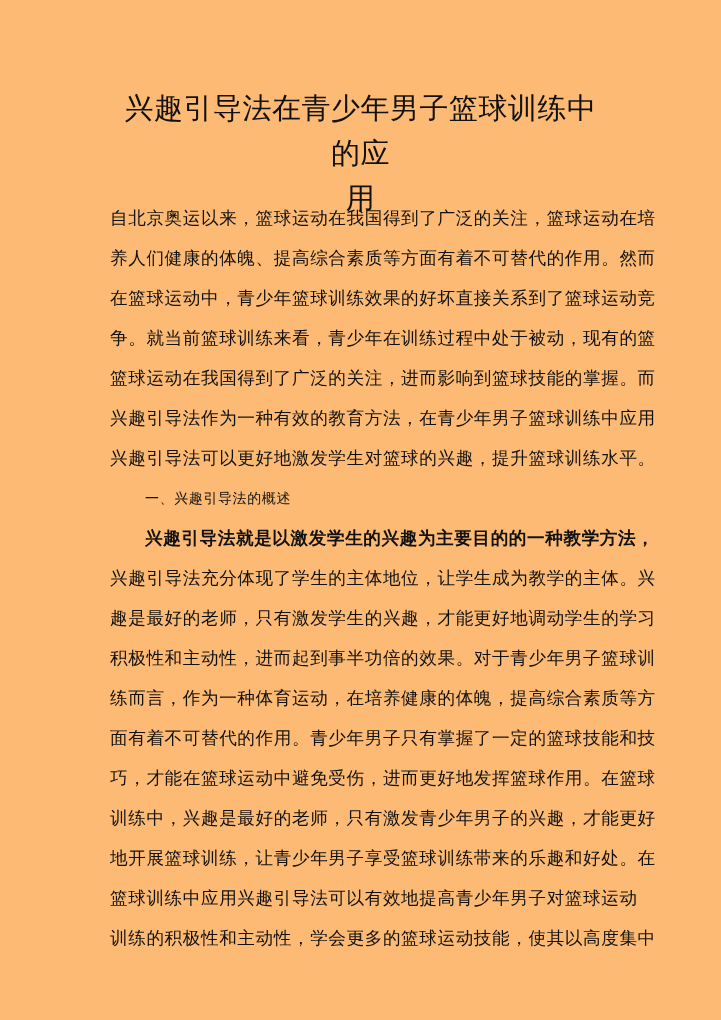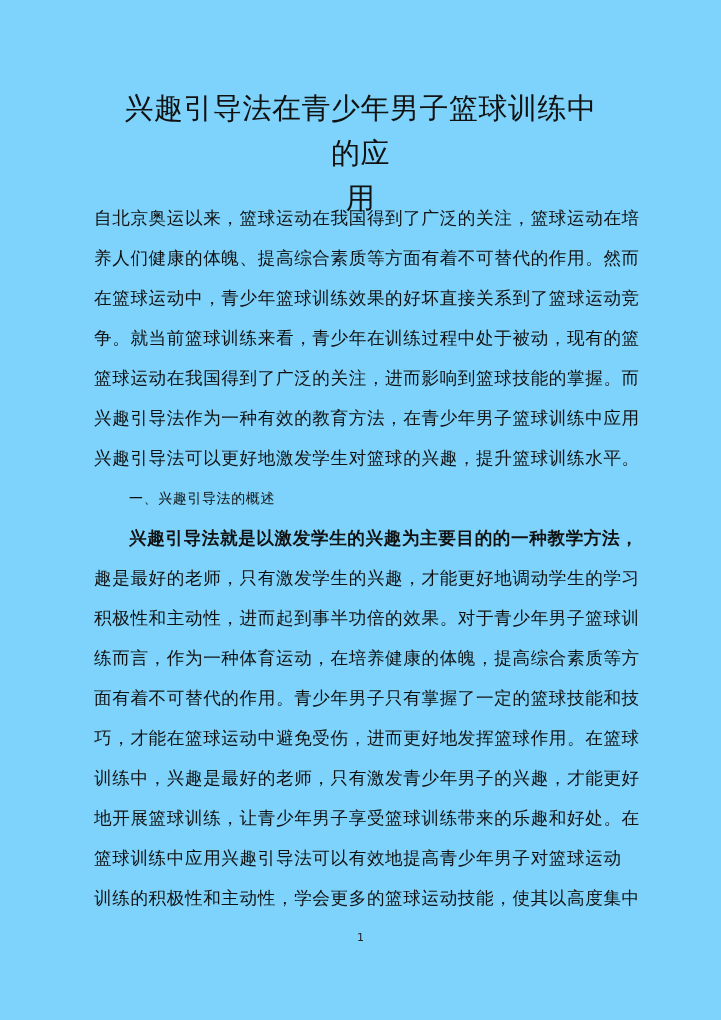--- a/index.html
+++ b/index.html
@@ -13,37 +13,37 @@
       position: relative;
       overflow: hidden;
       font-family: "DejaVu Serif", "Liberation Serif", serif;
       color: #111111;
     }
     .page {
       position: absolute;
       left: 0; top: 0;
       width: 721px;
       height: 1020px;
-      background: #7dd3fc;
+      background: #fdba74;
     }
     .title {
       position: absolute;
       left: 110px;
       width: 501px;
       top: 86px;
       text-align: center;
       font-size: 29px;
       line-height: 45px;
       font-weight: normal;
       letter-spacing: 0.5px;
       margin: 0;
     }
     .body {
       position: absolute;
-      left: 94px;
+      left: 110px;
       top: 198px;
       width: 501px;
     }
     .line {
       height: 40px;
       line-height: 40px;
       font-size: 17.6px;
       white-space: nowrap;
       text-align: justify;
       text-align-last: justify;
@@ -90,20 +90,21 @@
       <div class="line">争。就当前篮球训练来看，青少年在训练过程中处于被动，现有的篮</div>
       <div class="line">篮球运动在我国得到了广泛的关注，进而影响到篮球技能的掌握。而</div>
       <div class="line">兴趣引导法作为一种有效的教育方法，在青少年男子篮球训练中应用</div>
       <div class="line">兴趣引导法可以更好地激发学生对篮球的兴趣，提升篮球训练水平。</div>
     </div>
 
     <div class="heading">一、兴趣引导法的概述</div>
 
     <div>
       <div class="line indent">兴趣引导法就是以激发学生的兴趣为主要目的的一种教学方法，</div>
+      <div class="line">兴趣引导法充分体现了学生的主体地位，让学生成为教学的主体。兴</div>
       <div class="line">趣是最好的老师，只有激发学生的兴趣，才能更好地调动学生的学习</div>
       <div class="line">积极性和主动性，进而起到事半功倍的效果。对于青少年男子篮球训</div>
       <div class="line">练而言，作为一种体育运动，在培养健康的体魄，提高综合素质等方</div>
       <div class="line">面有着不可替代的作用。青少年男子只有掌握了一定的篮球技能和技</div>
       <div class="line">巧，才能在篮球运动中避免受伤，进而更好地发挥篮球作用。在篮球</div>
       <div class="line">训练中，兴趣是最好的老师，只有激发青少年男子的兴趣，才能更好</div>
       <div class="line">地开展篮球训练，让青少年男子享受篮球训练带来的乐趣和好处。在</div>
       <div class="line">篮球训练中应用兴趣引导法可以有效地提高青少年男子对篮球运动</div>
       <div class="line">训练的积极性和主动性，学会更多的篮球运动技能，使其以高度集中</div>
     </div>

